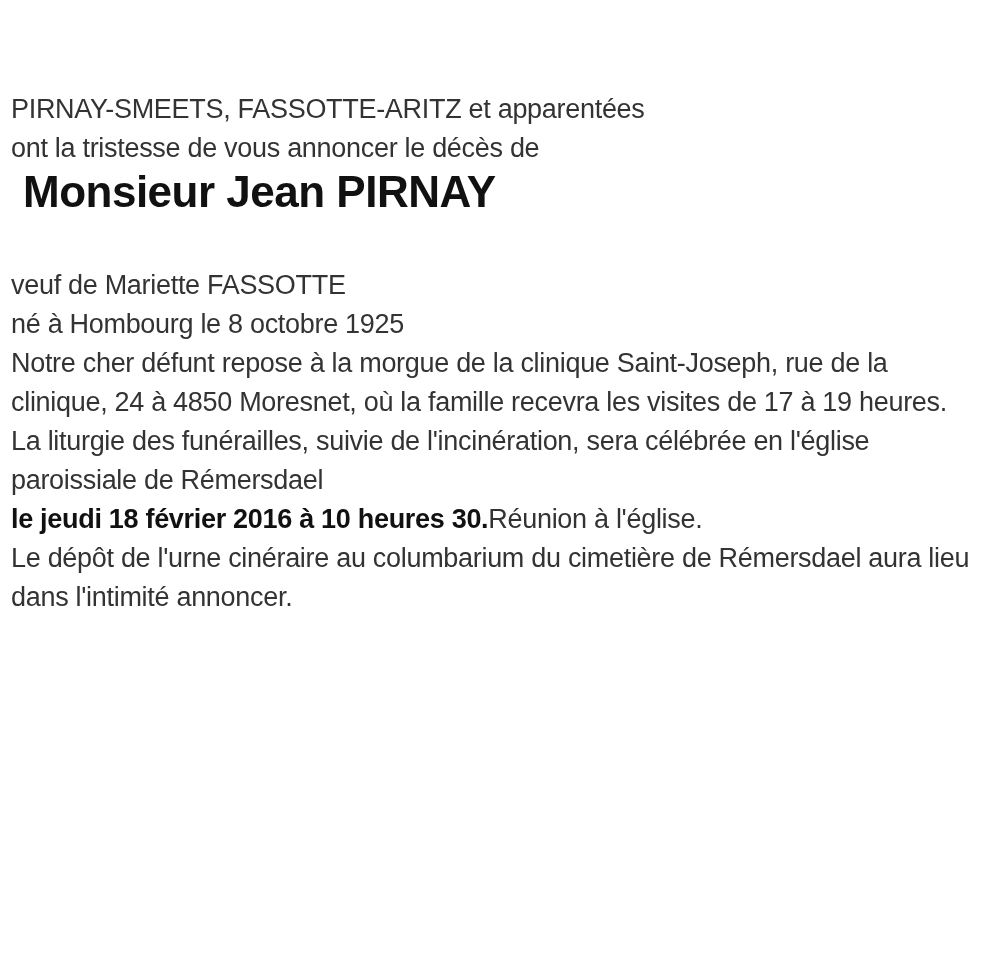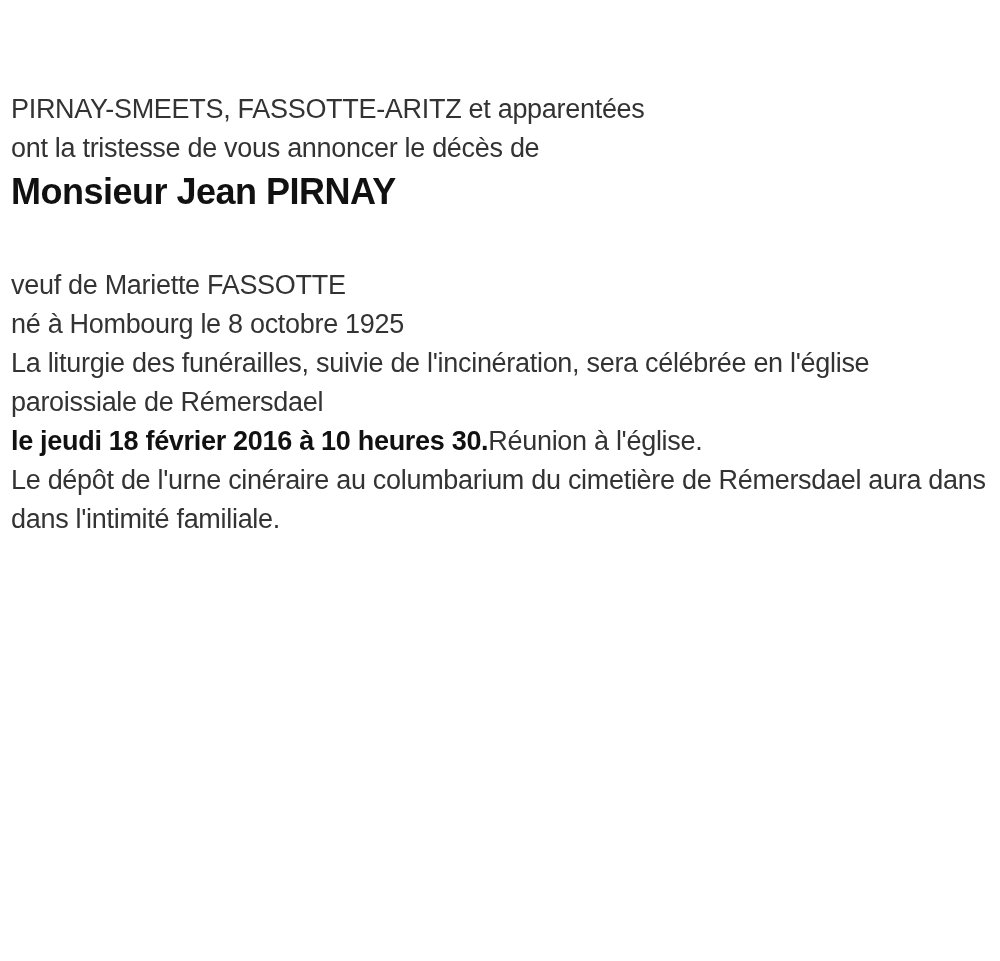--- a/index.html
+++ b/index.html
@@ -21,25 +21,25 @@
     max-width:1000px;
     color:var(--text-color);
     font-size:27px;
     line-height:39px;
     letter-spacing:-0.3px;
   }
   .page p{margin:0;}
   .family-block{margin-bottom:40px;}
   .announcement{margin-bottom:35px;}
   h1.deceased-name{
-    font-size:36px;
+    font-size:44px;
     line-height:48px;
     font-weight:bold;
     color:var(--heading-color);
-    margin:0 0 50px 0;
+    margin:0 0 50px 12px;
     letter-spacing:-0.5px;
   }
   .marital{margin-bottom:41px;}
   .birth{margin-bottom:8px;}
   .death{margin-bottom:14px;}
   .repose{margin-bottom:10px;}
   .vigil{margin-bottom:16px;}
   .liturgy{margin-bottom:13px;}
   .funeral-line{margin-bottom:11px;}
   .funeral-line .bold-part{font-weight:bold;color:var(--heading-color);}
@@ -58,21 +58,22 @@
 
   <p class="announcement">ont la tristesse de vous annoncer le décès de</p>
 
   <h1 class="deceased-name">Monsieur Jean PIRNAY</h1>
 
   <p class="marital">veuf de Mariette FASSOTTE</p>
 
   <p class="birth">né à Hombourg le 8 octobre 1925</p>
 
 
+  <p class="repose">Notre cher défunt repose à la morgue de la clinique Saint-Joseph, rue de la clinique, 24 à 4850 Moresnet, où la famille recevra les visites de 17 à 19 heures.</p>
 
 
   <p class="liturgy">La liturgie des funérailles, suivie de l'incinération, sera célébrée en l'église paroissiale de Rémersdael</p>
 
   <p class="funeral-line"><span class="bold-part">le jeudi 18 février 2016 à 10 heures 30.</span><span>Réunion à l'église.</span></p>
 
-  <p class="columbarium">Le dépôt de l'urne cinéraire au columbarium du cimetière de Rémersdael aura dans dans l'intimité familiale.</p>
+  <p class="columbarium">Le dépôt de l'urne cinéraire au columbarium du cimetière de Rémersdael aura lieu dans l'intimité annoncer.</p>
 
 </div>
 
 </body></html>

